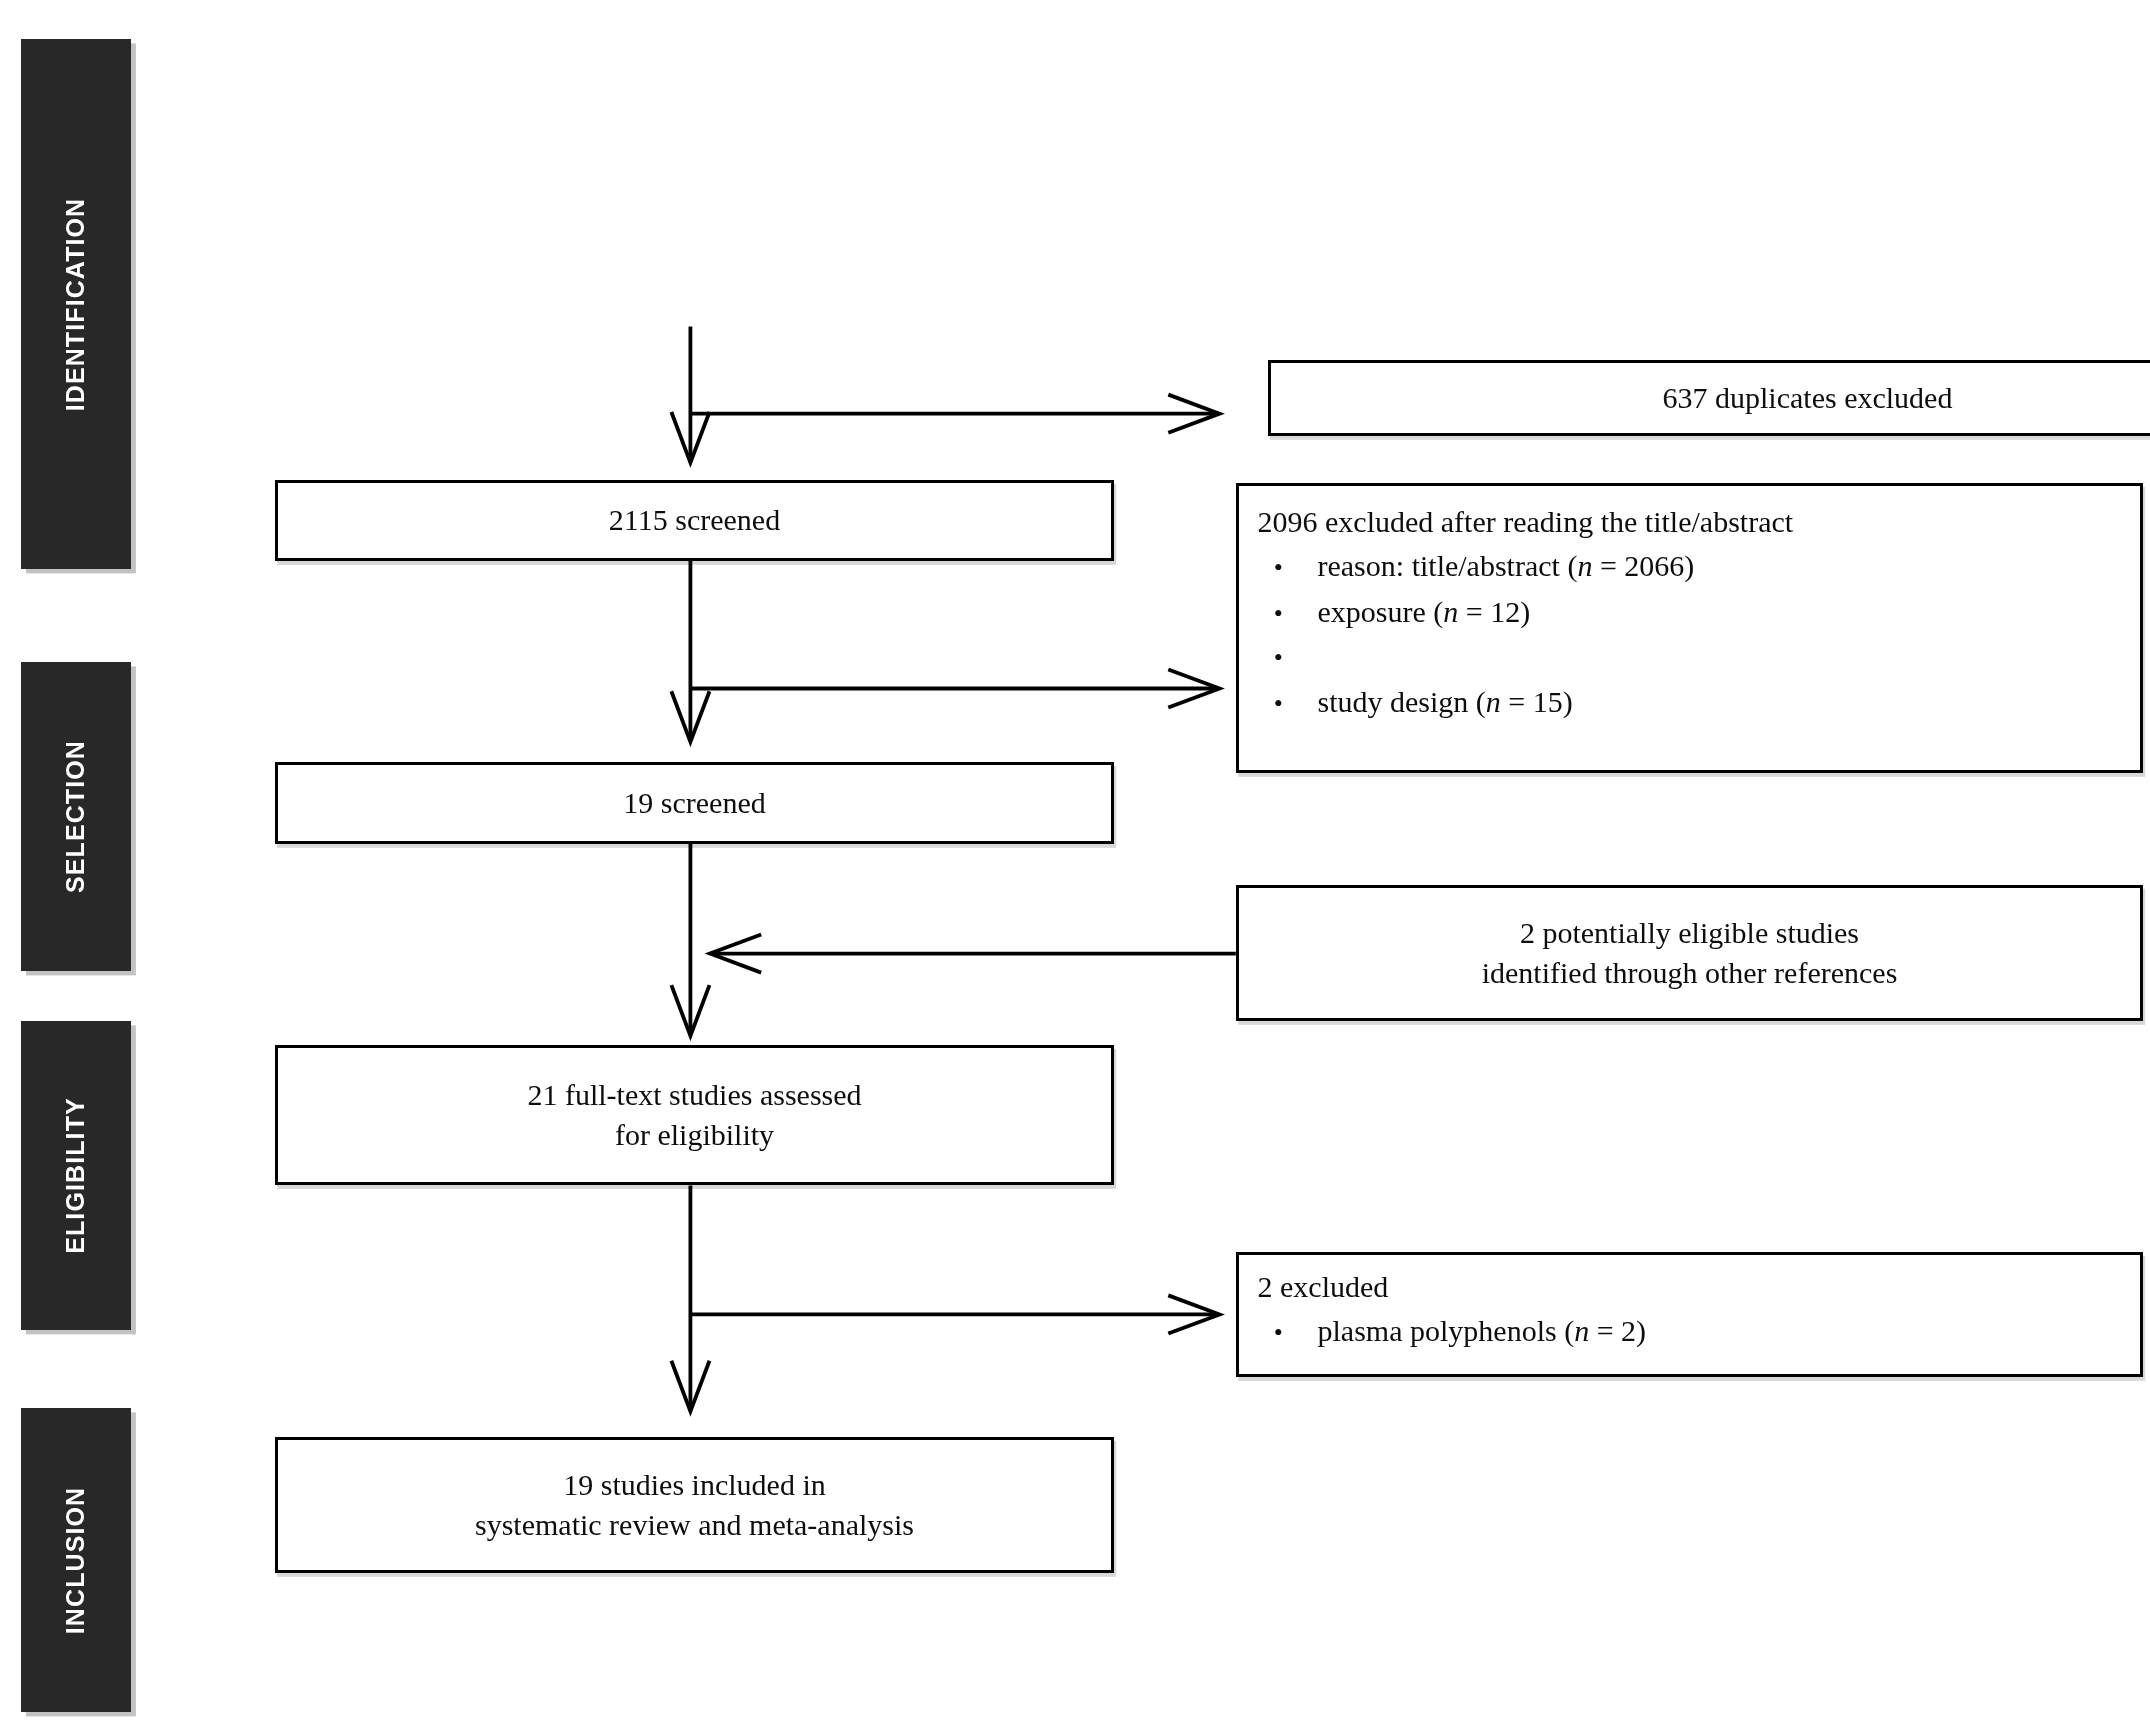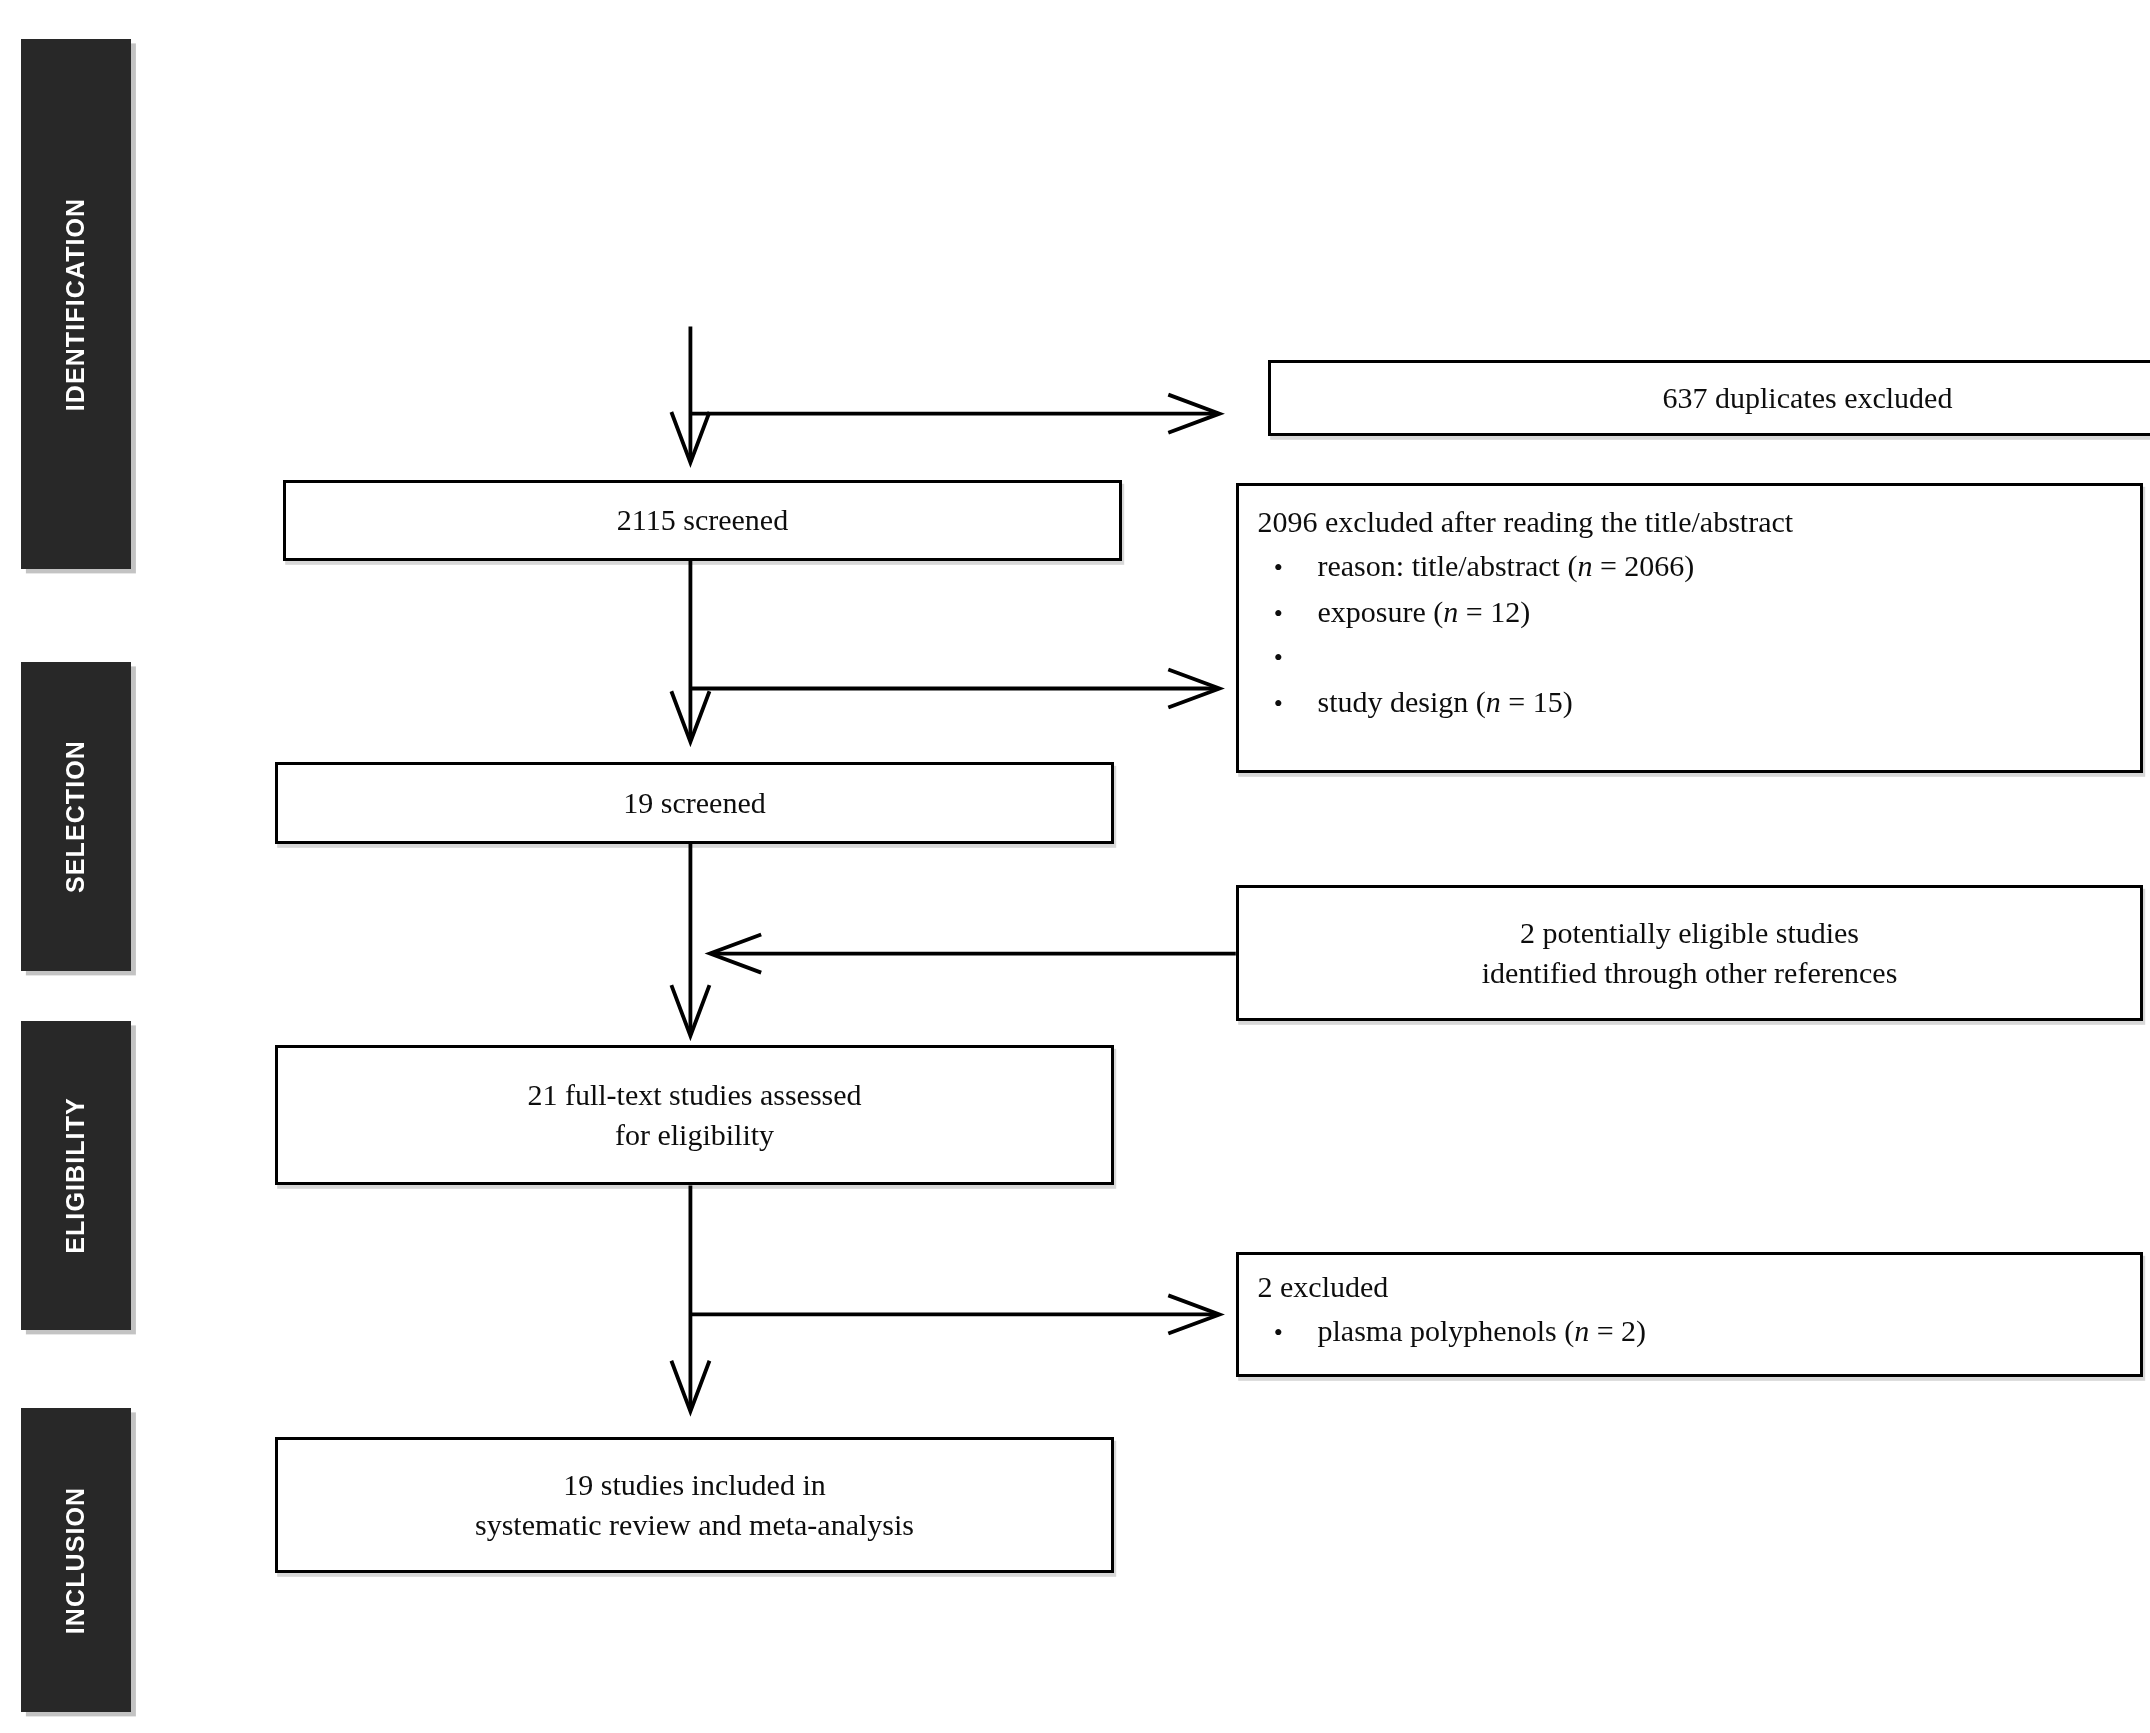--- a/index.html
+++ b/index.html
@@ -76,21 +76,21 @@
     <span class="vlabel">SELECTION</span>
   </div>
   <div class="stage" style="top:1021px;height:309px;">
     <span class="vlabel">ELIGIBILITY</span>
   </div>
   <div class="stage" style="top:1408px;height:304px;">
     <span class="vlabel">INCLUSION</span>
   </div>
 
 
-  <div class="box" style="left:283px;top:480px;width:839px;height:81px;">
+  <div class="box" style="left:275px;top:480px;width:839px;height:81px;">
     <div>2115 screened</div>
   </div>
 
   <div class="box" style="left:275px;top:762px;width:839px;height:82px;">
     <div>19 screened</div>
   </div>
 
   <div class="box" style="left:275px;top:1045px;width:839px;height:140px;">
     <div>21 full-text studies assessed
 for eligibility</div>

